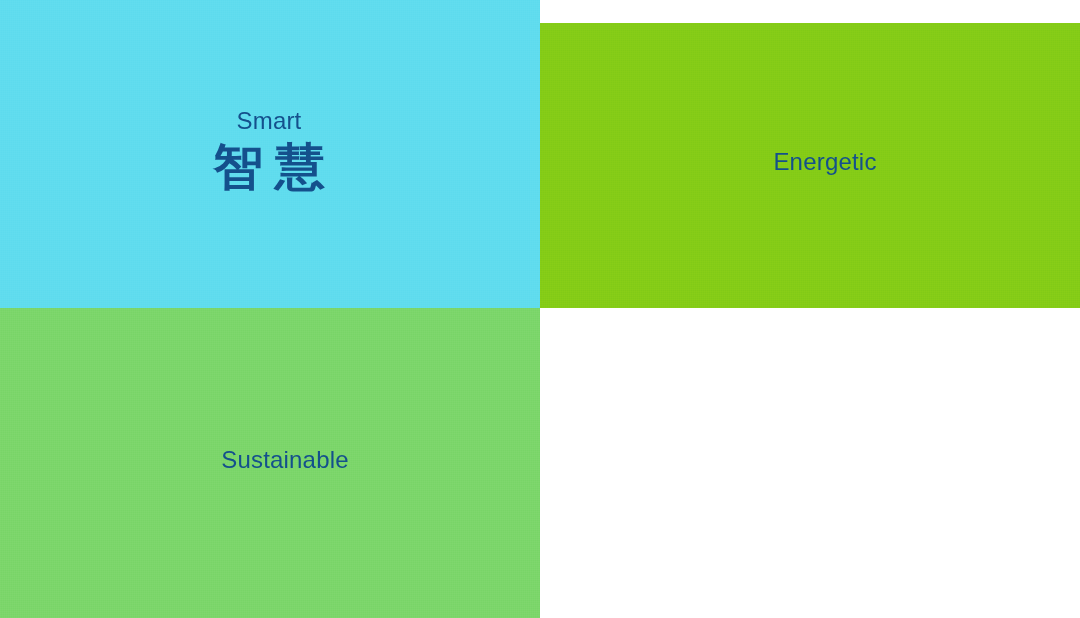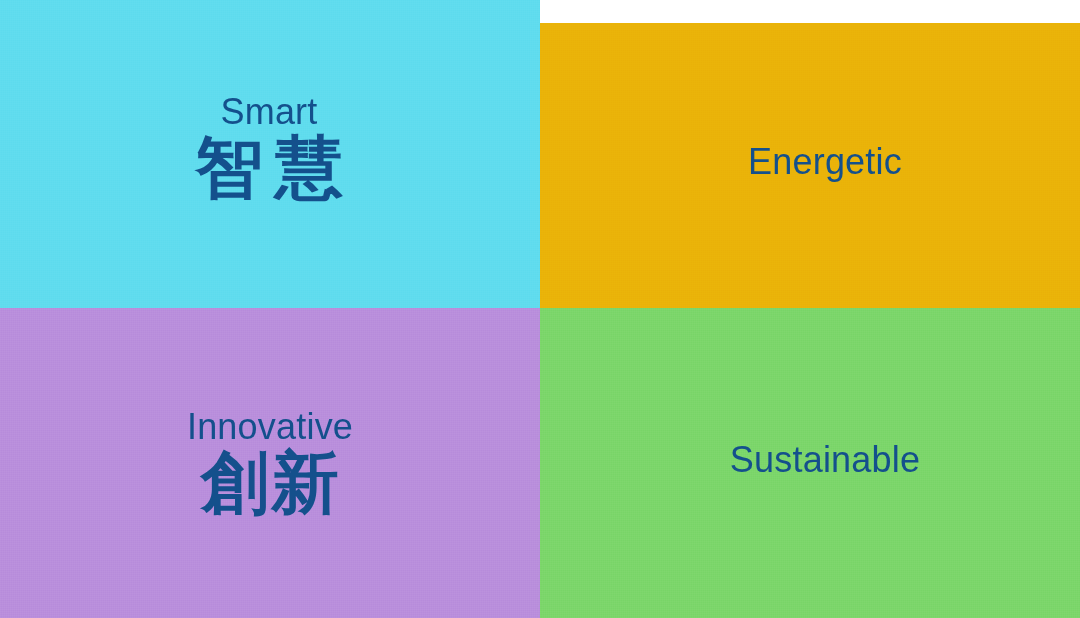--- a/index.html
+++ b/index.html
@@ -51,29 +51,29 @@
   }
   
   .q-tl .text-block { transform: translate(-1px, -4px); }
   .q-tr .text-block { transform: translate(15px, 1px); }
   .q-bl .text-block { transform: translate(0px, 2px); }
   .q-br .text-block { transform: translate(15px, 1px); }
 
   .label-en {
     display: block;
     font-family: "Liberation Sans", "DejaVu Sans", sans-serif;
-    font-size: 36px;
+    font-size: 24px;
     font-weight: 400;
     letter-spacing: 0.2px;
     margin-bottom: 9px;
   }
   .label-zh {
     display: block;
-    font-family: Liberation Mono, monospace;
-    font-size: 68px;
+    font-family: Liberation Serif, serif;
+    font-size: 50px;
     font-weight: 700;
     letter-spacing: 3px;
   }
   .q-tl .label-zh { letter-spacing: 12px; text-indent: 12px; }
   .q-tr .label-zh { letter-spacing: 6px;  text-indent: 6px; }
   .q-bl .label-zh { letter-spacing: 2px;  text-indent: 2px; }
   .q-br .label-zh { letter-spacing: 5px;  text-indent: 5px; }
 </style>
 </head>
 <body>
@@ -81,32 +81,26 @@
 <div id="stage">
   <div class="grid">
 
     <div class="quadrant q-tl" style="background-color: rgb(95, 220, 238);">
       <div class="text-block">
         <span class="label-en" style="color: rgb(20, 80, 140);">Smart</span>
         <span class="label-zh" style="color: rgb(20, 80, 140);">智慧</span>
       </div>
     </div>
 
-    <div class="quadrant q-tr" style="background-color: #eab308; margin-top: 23px;">
+    <div class="quadrant q-tr" style="background-color: #84cc16; margin-top: 23px;">
       <div class="text-block">
         <span class="label-en" style="color: rgb(20, 80, 140);">Energetic</span>
       </div>
     </div>
 
-    <div class="quadrant q-bl" style="background-color: rgb(185, 142, 220);">
-      <div class="text-block">
-        <span class="label-en" style="color: rgb(20, 80, 140);">Innovative</span>
-        <span class="label-zh" style="color: rgb(20, 80, 140);">創新</span>
-      </div>
-    </div>
 
     <div class="quadrant q-br" style="background-color: rgb(123, 214, 106);">
       <div class="text-block">
         <span class="label-en" style="color: rgb(20, 80, 140);">Sustainable</span>
       </div>
     </div>
 
   </div>
 </div>
 

